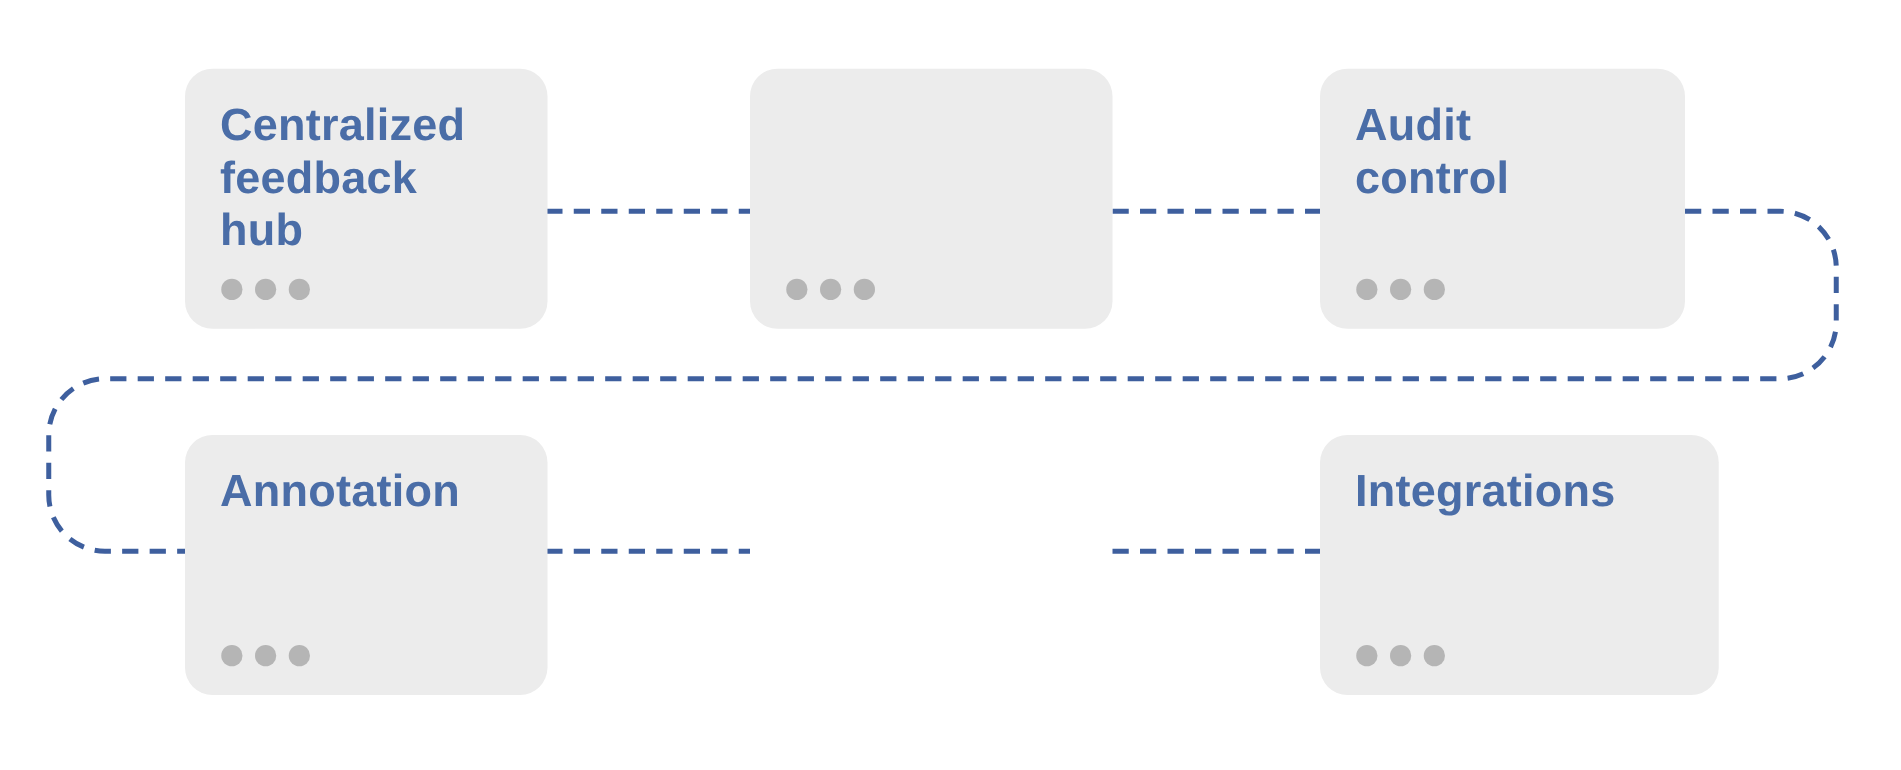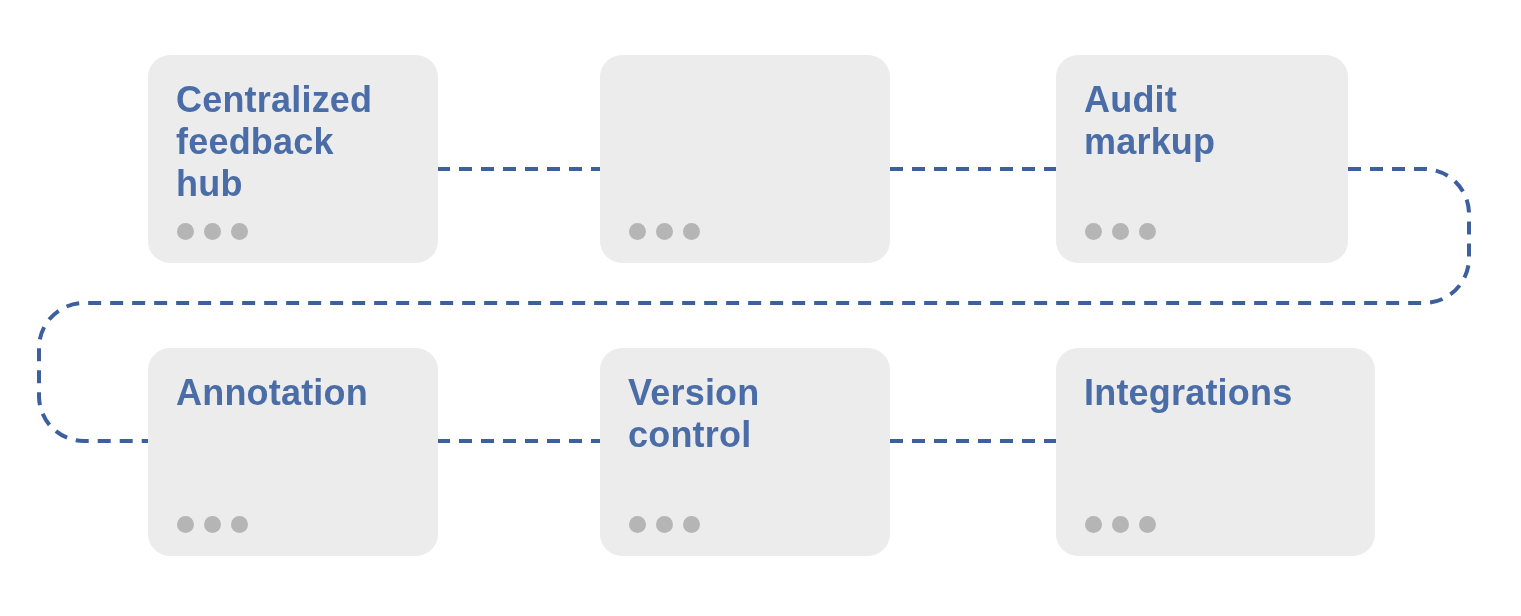--- a/index.html
+++ b/index.html
@@ -93,46 +93,37 @@
   <div class="card pos-r1c2">
     <div class="dots">
       <span class="dot"></span>
       <span class="dot"></span>
       <span class="dot"></span>
     </div>
   </div>
 
   <div class="card pos-r1c3">
     <div class="card-title">Audit
-markup</div>
+control</div>
     <div class="dots">
       <span class="dot"></span>
       <span class="dot"></span>
       <span class="dot"></span>
     </div>
   </div>
 
   <div class="card pos-r2c1">
     <div class="card-title">Annotation</div>
     <div class="dots">
       <span class="dot"></span>
       <span class="dot"></span>
       <span class="dot"></span>
     </div>
   </div>
 
-  <div class="card pos-r2c2">
-    <div class="card-title">Version
-control</div>
-    <div class="dots">
-      <span class="dot"></span>
-      <span class="dot"></span>
-      <span class="dot"></span>
-    </div>
-  </div>
 
   <div class="card pos-r2c3">
     <div class="card-title">Integrations</div>
     <div class="dots">
       <span class="dot"></span>
       <span class="dot"></span>
       <span class="dot"></span>
     </div>
   </div>
 

